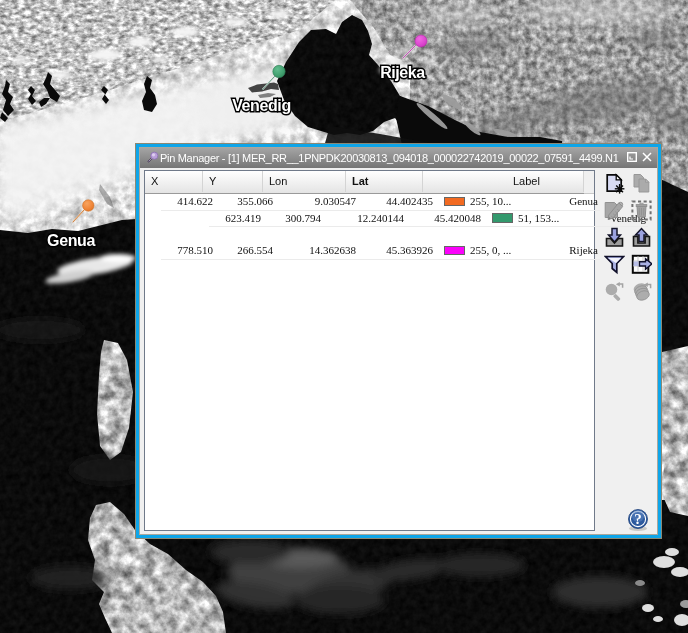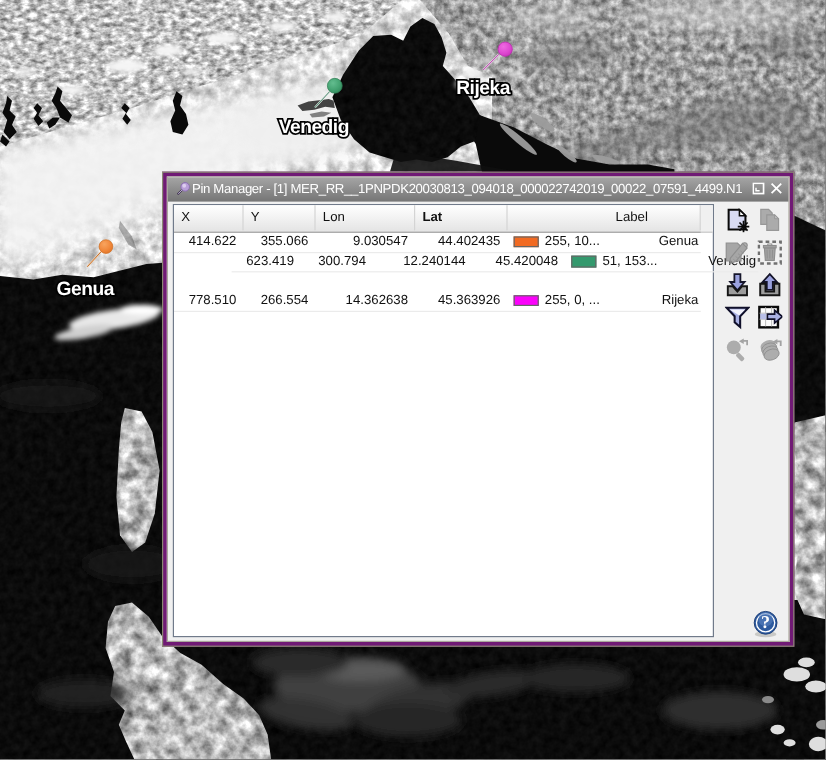--- a/index.html
+++ b/index.html
@@ -1,31 +1,31 @@
 <!DOCTYPE html>
 <html><head>
 <meta charset="utf-8">
 <style>
   html,body{margin:0;padding:0;}
   body{width:688px;height:633px;overflow:hidden;font-family:"Liberation Sans",sans-serif;}
   #stage{position:relative;width:688px;height:633px;background:#0a0a0a;overflow:hidden;}
   #map{position:absolute;left:0;top:0;}
   #dlg{position:absolute;left:135px;top:143px;width:527px;height:396px;box-sizing:border-box;
-       background:#701a75;border:1px solid #8a8874;}
+       background:#0ea5e9;border:1px solid #8a8874;}
   #dlgin{position:absolute;left:3px;top:3px;right:3px;bottom:3px;background:#f0f0f0;border:1px solid #aaa89c;}
   #ttl{position:absolute;left:0;top:0;right:0;height:20px;background:linear-gradient(#a4a4a4,#757575);
        color:#fff;font-size:12px;line-height:20px;white-space:nowrap;overflow:hidden;}
   #ticon{position:absolute;left:6px;top:3px;}
   #ttxt{position:absolute;left:20px;top:0;font-size:11px;letter-spacing:-0.3px;}
   #tbtn{position:absolute;right:2px;top:4px;}
   #tblbox{position:absolute;left:4px;top:22px;width:449px;height:359px;background:#ffffff;border:1px solid #707a8a;font-size:11px;color:#111;}
   #hfill{position:absolute;left:439px;top:0;width:10px;height:22px;background:#f0f0f0;border-bottom:1px solid #c9c9c9;}
   #thead{position:absolute;left:0;top:0;width:439px;height:22px;background:linear-gradient(#ffffff,#e4e4e4);border-bottom:1px solid #9a9a9a;}
   .hc{position:absolute;top:0;height:21px;line-height:21px;padding-left:6px;box-sizing:border-box;border-right:1px solid #d4d4d4;}
-  .tr{position:absolute;left:0;width:439px;height:16.5px;border-bottom:1px solid #ebebeb;}
+  .tr{position:absolute;left:16px;width:439px;height:16.5px;border-bottom:1px solid #ebebeb;font-family:Liberation Serif, serif;}
   .num{position:absolute;top:0;height:16px;line-height:16px;text-align:right;}
   .sw{position:absolute;left:283px;top:3.5px;width:21px;height:9.5px;border:1px solid #666;box-sizing:border-box;}
   .ct{position:absolute;left:309px;top:0;height:16px;line-height:16px;}
   #tools .ic{position:absolute;width:21px;height:21px;}
   #helpbtn{position:absolute;left:485px;top:360px;}
 </style>
 </head>
 <body>
 <div id="stage">
 <svg id="map" width="688" height="633" viewBox="0 0 688 633">

